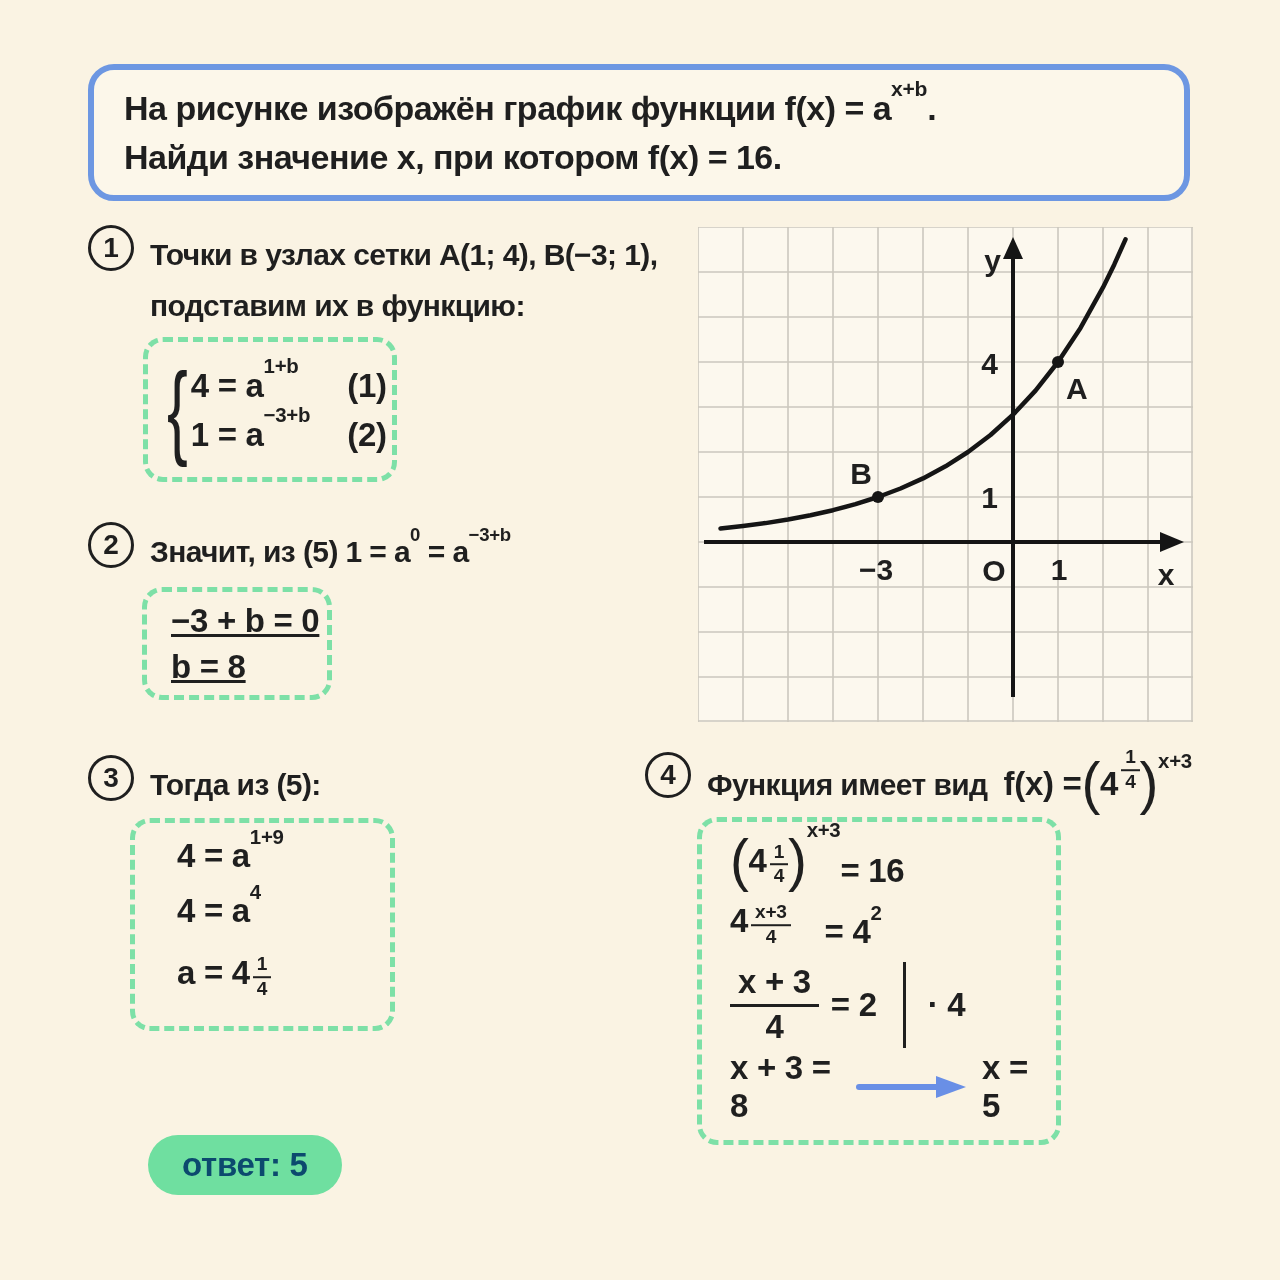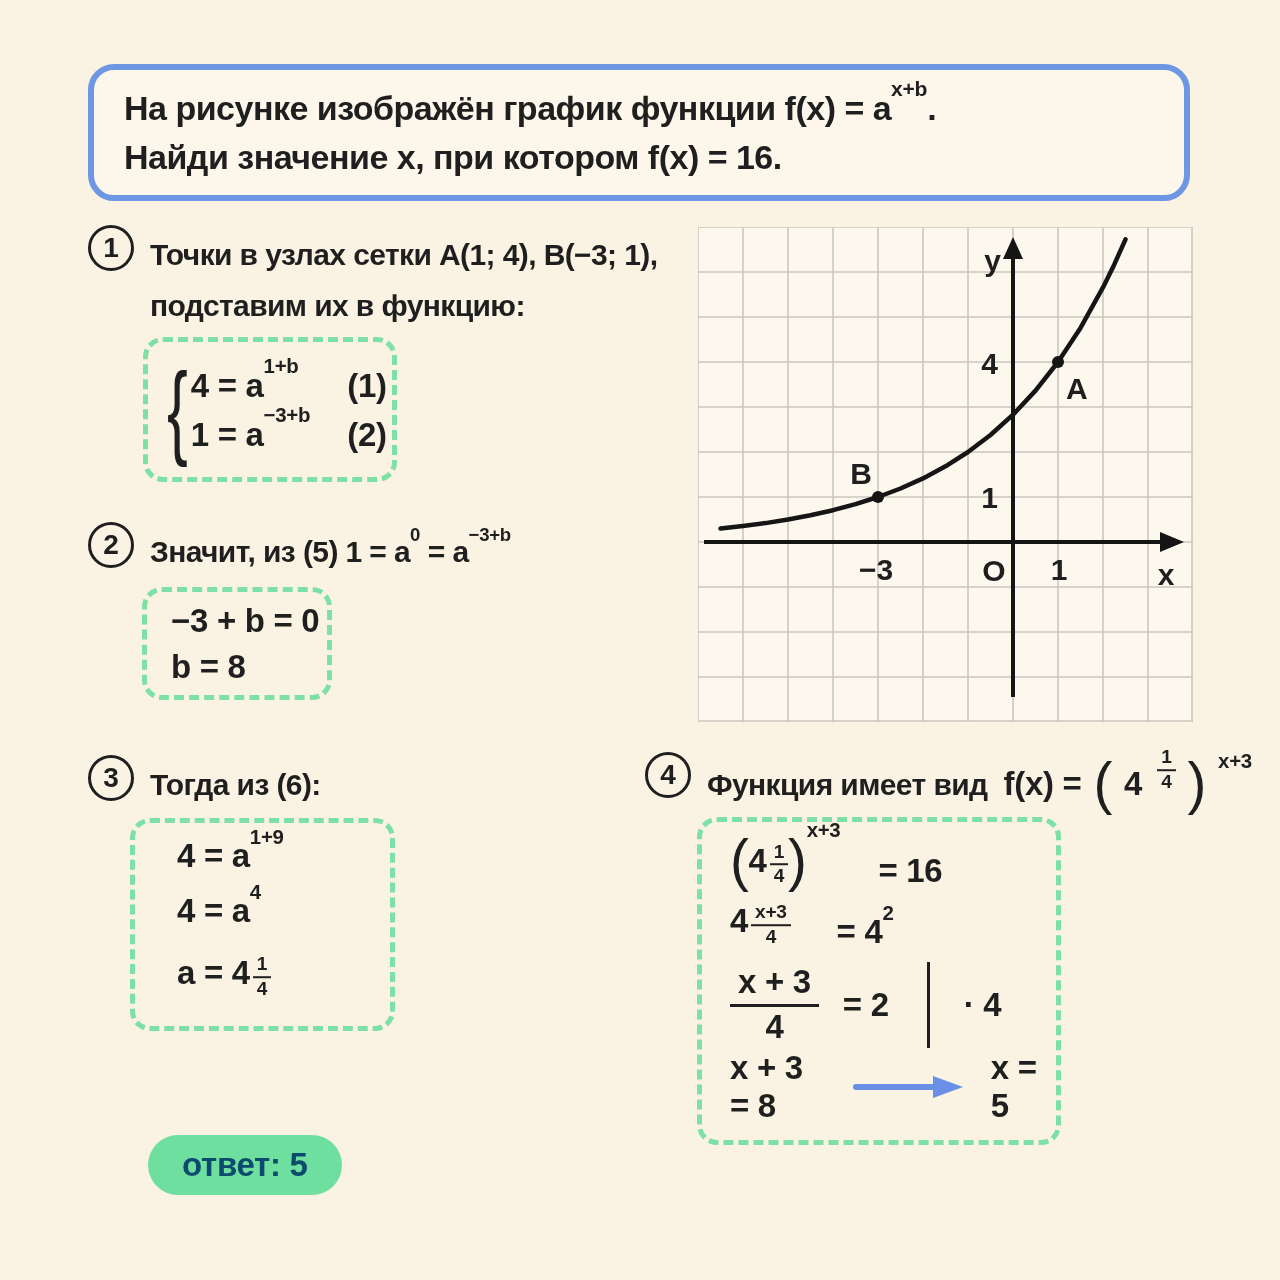--- a/index.html
+++ b/index.html
@@ -42,37 +42,38 @@
   .step-text {
     font-size:30px; letter-spacing:-0.6px; line-height:1.7;
     padding-top:4px; white-space:nowrap;
   }
 
   
   .dash-box {
     border:5px dashed #7DE0A7;
     border-radius:20px;
   }
-  .eq { font-size:33px; letter-spacing:-0.3px;gap:12px; }
+  .eq { font-size:33px; letter-spacing:-0.3px; }
 
   .box1 {
     left:143px; top:337px; width:254px; height:145px;
     display:flex; align-items:center; padding-left:12px;
   }
   .brace {
     font-size:104px; font-weight:400; line-height:0.92;
     transform:scaleX(0.6); margin-right:-4px;
   }
   .sys { display:flex; flex-direction:column; gap:10px; width:196px; }
   .eq-row { display:flex; justify-content:space-between; align-items:baseline; }
 
   .box2 {
     left:142px; top:587px; width:190px; height:113px;
     display:flex; flex-direction:column; justify-content:center; gap:8px;
     padding-left:24px;
+    text-decoration:underline;
   }
 
   .box3 {
     left:130px; top:818px; width:265px; height:213px;
     display:flex; flex-direction:column; justify-content:center; gap:16px;
     padding-left:42px;
   }
 
   .box4 {
     left:697px; top:817px; width:364px; height:328px;
@@ -215,21 +216,21 @@
   <div class="step-text"><span>Значит, из (5) 1 = a</span><sup class="s">0</sup><span> = a</span><sup class="s">−3+b</sup></div>
 </div>
 
 <div class="abs dash-box box2">
   <div class="eq">−3 + b = 0</div>
   <div class="eq">b = 8</div>
 </div>
 
 <div class="abs step step3">
   <div class="badge">3</div>
-  <div class="step-text">Тогда из (6):</div>
+  <div class="step-text">Тогда из (5):</div>
 </div>
 
 <div class="abs dash-box box3">
   <div class="eq"><span>4 = a</span><sup class="s">1+9</sup></div>
   <div class="eq"><span>4 = a</span><sup class="s">4</sup></div>
   <div class="eq" style="margin-top:8px;"><span>a = 4</span><span class="frac-sup">
         <span class="num">1</span>
         <span class="den">4</span>
       </span></div>
 </div>
@@ -251,21 +252,21 @@
       </span>
   </div>
 </div>
 
 <div class="abs dash-box box4">
   <div class="row eq">
     <span><span class="bigparen">(</span><span>4</span><span class="frac-sup">
           <span class="num">1</span>
           <span class="den">4</span>
         </span><span class="bigparen">)</span><sup class="outer">x+3</sup></span>
-    <span style="margin-left:26px;">= 16</span>
+    <span style="">= 16</span>
   </div>
   <div class="row eq">
     <span><span>4</span><span class="frac-sup">
           <span class="num">x+3</span>
           <span class="den">4</span>
         </span></span>
     <span style="margin-left:34px;"><span>= 4</span><sup class="s">2</sup></span>
   </div>
   <div class="row eq">
     <span class="bigfrac">

